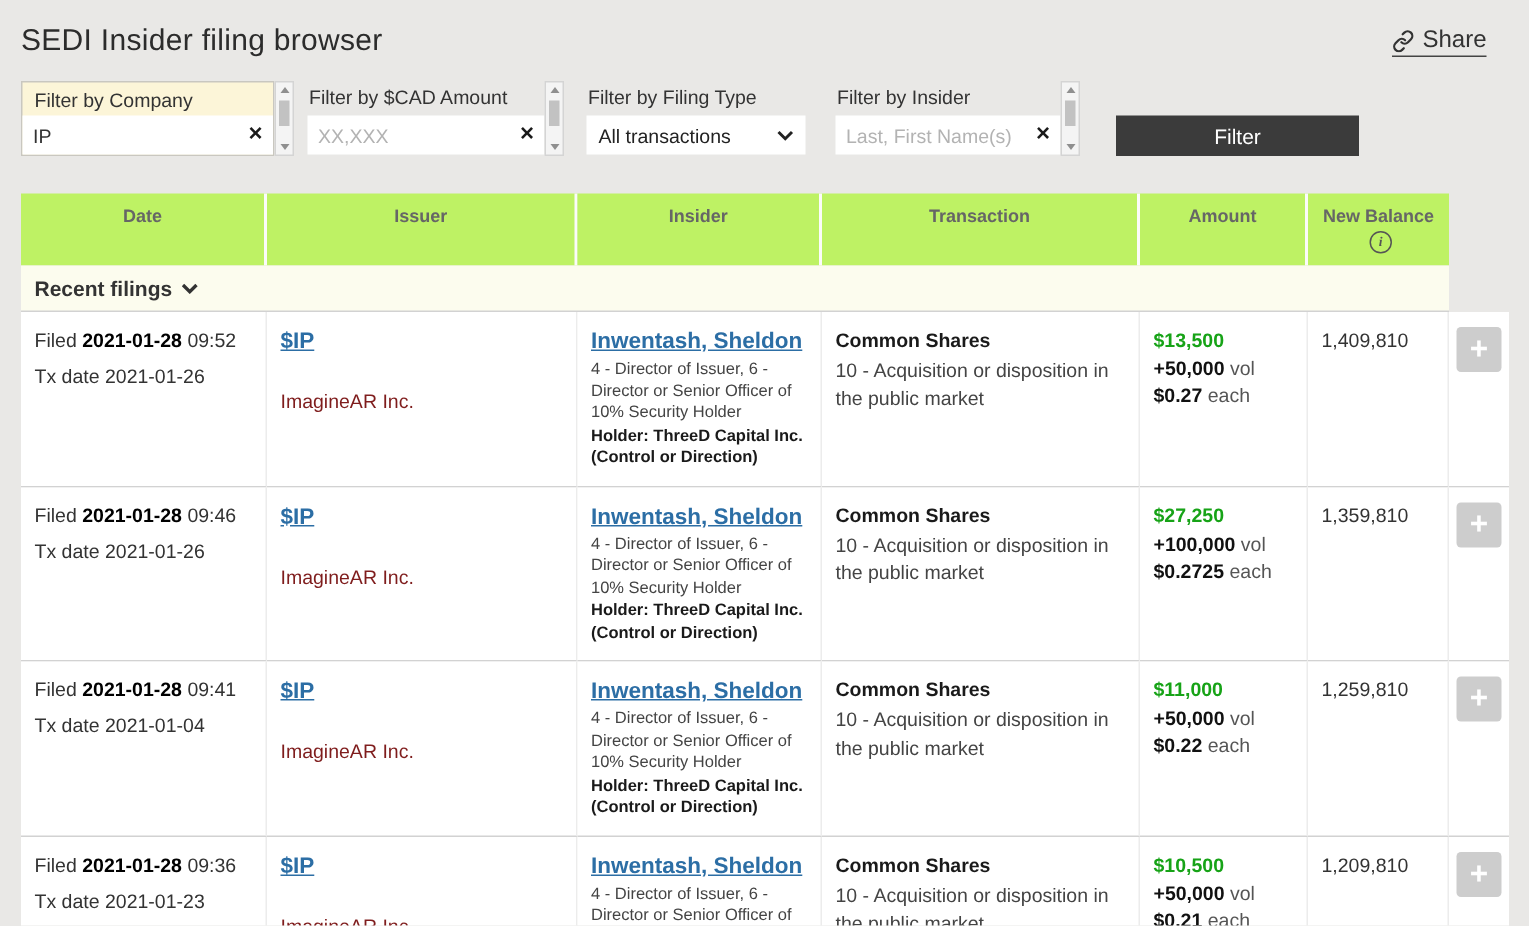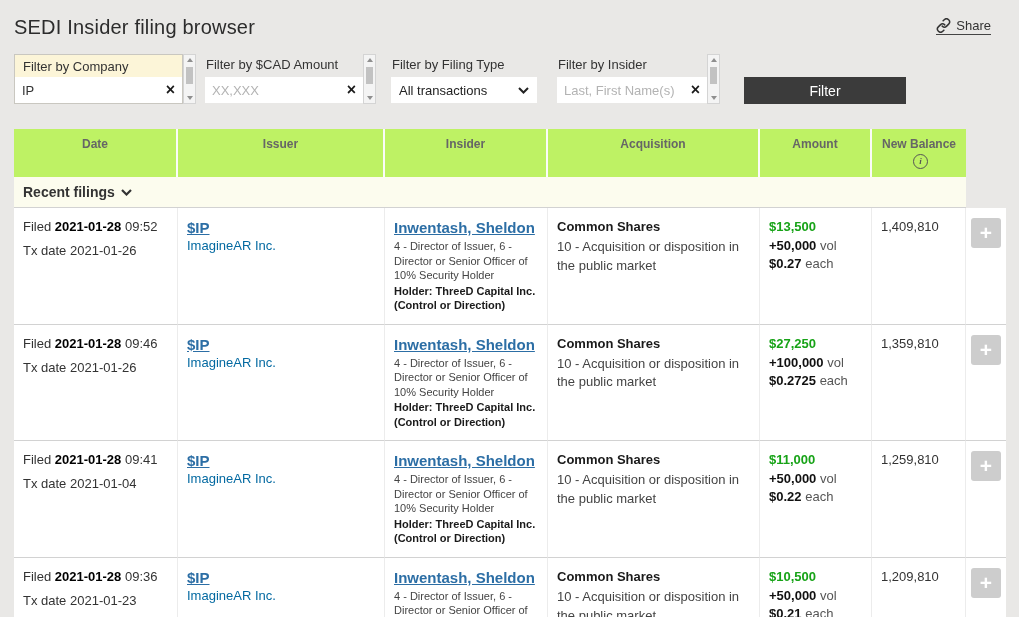--- a/index.html
+++ b/index.html
@@ -6,21 +6,21 @@
   body{
     width:1019px;height:617px;overflow:hidden;
     background:#e9e8e6;
     font-family:"Liberation Sans","DejaVu Sans",sans-serif;
     color:#333;
   }
   
   .topbar{display:flex;justify-content:space-between;align-items:flex-start;padding:16px 14px 0 14px;}
   .page-title{font-size:20px;font-weight:500;color:#2c2c2c;letter-spacing:.2px;}
   .share-link{display:inline-flex;align-items:center;gap:5px;margin-right:14px;margin-top:2px;
-    color:#333;border-bottom:1px solid #444;padding-bottom:1px;cursor:pointer;font-size:13px;}
+    color:#333;border-bottom:1px solid #444;padding-bottom:1px;cursor:pointer;font-size:16px;}
   .share-link svg{display:block;}
   
   .filters{display:flex;align-items:stretch;margin:15px 0 0 14px;height:50px;}
   .fgroup{display:flex;flex-direction:column;}
   .flabel{font-size:13px;color:#333;padding:3px 0 5px 1px;white-space:nowrap;}
   .inputrow{background:#fff;height:26px;display:flex;align-items:center;padding:0 7px;box-sizing:border-box;}
   .inputrow input{border:none;outline:none;flex:1;min-width:0;font-size:13px;color:#333;
     font-family:inherit;background:transparent;padding:0;}
   .inputrow input::placeholder{color:#b3b3b3;opacity:1;}
   .clear-x{font-size:16px;font-weight:bold;color:#1a1a1a;line-height:1;cursor:pointer;margin-left:4px;}
@@ -56,21 +56,21 @@
   .group-row .gcell{grid-column:1 / span 6;background:#fcfcee;border-bottom:1px solid #d2d2d2;
     font-size:14px;font-weight:bold;color:#333;padding:7px 9px;display:flex;align-items:center;gap:6px;cursor:pointer;}
   .group-row .gspacer{background:transparent;}
   .cell{background:#fff;border-right:1px solid #ececec;border-bottom:1px solid #d2d2d2;
     box-sizing:border-box;padding:11px 9px;font-size:13px;color:#333;}
   .cell.pluscell{border-right:none;padding:10px 0 0 5px;}
   .date-line{margin-bottom:9px;white-space:nowrap;}
   .date-line b{color:#000;}
   .tx-line{white-space:nowrap;}
   a.tlink{color:#2c6ea5;font-weight:bold;text-decoration:underline;font-size:15px;cursor:pointer;}
-  .issuer-name{margin-top:2px;color:#0369a1;}
+  .issuer-name{margin-top:24px;color:#7f1d1d;}
   .roles{font-size:11px;color:#444;line-height:1.32;margin-top:3px;}
   .holder{font-size:11px;color:#1a1a1a;font-weight:bold;line-height:1.32;margin-top:1px;}
   .security{font-weight:bold;color:#1a1a1a;margin-bottom:4px;}
   .txn-desc{color:#444;line-height:1.45;}
   .amt{color:#17a317;font-weight:bold;margin-bottom:4px;}
   .vol-line,.price-line{margin-bottom:3px;color:#555;}
   .vol-line b,.price-line b{color:#111;}
   .plus-btn{width:30px;height:30px;background:#cdcdcd;border:none;border-radius:3px;color:#fff;
     font-size:21px;font-weight:bold;line-height:26px;text-align:center;cursor:pointer;padding:0;font-family:inherit;}
   .chev{display:block;}
@@ -146,21 +146,21 @@
 
   <button class="filter-btn">Filter</button>
 </div>
 
 <div class="table">
 
   <div class="grid">
     <div class="hcell">Date</div>
     <div class="hcell">Issuer</div>
     <div class="hcell">Insider</div>
-    <div class="hcell">Acquisition</div>
+    <div class="hcell">Transaction</div>
     <div class="hcell">Amount</div>
     <div class="hcell last">
       <span>New Balance</span><span class="info-ic">i</span>
     </div>
     <div class="hspacer"></div>
   </div>
 
   <div class="grid group-row">
     <div class="gcell">
       <span>Recent filings</span>

